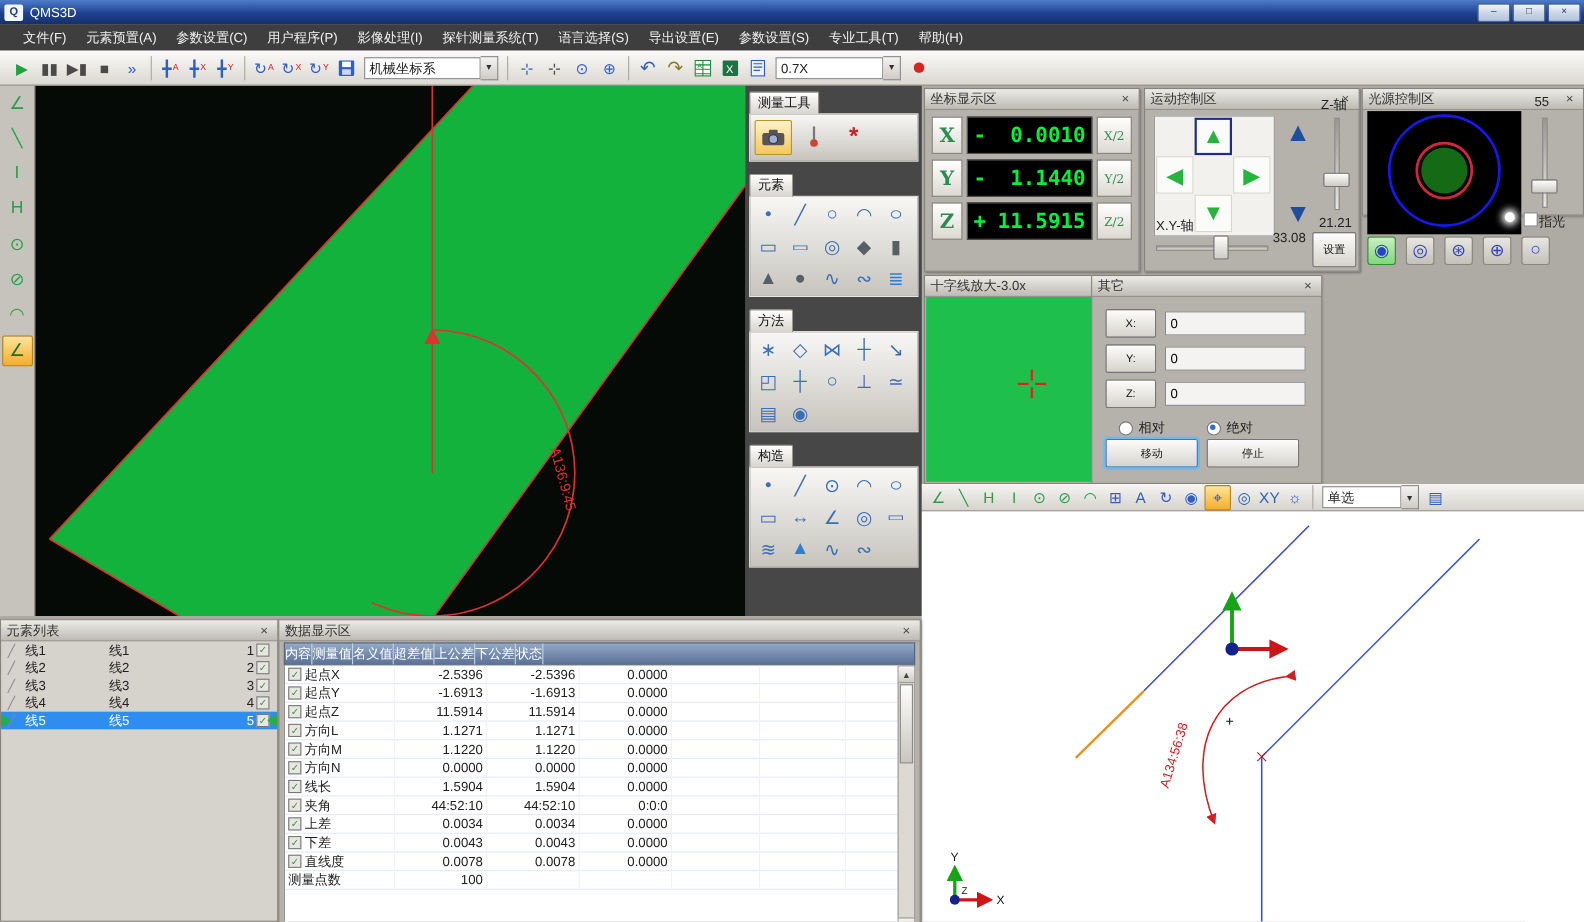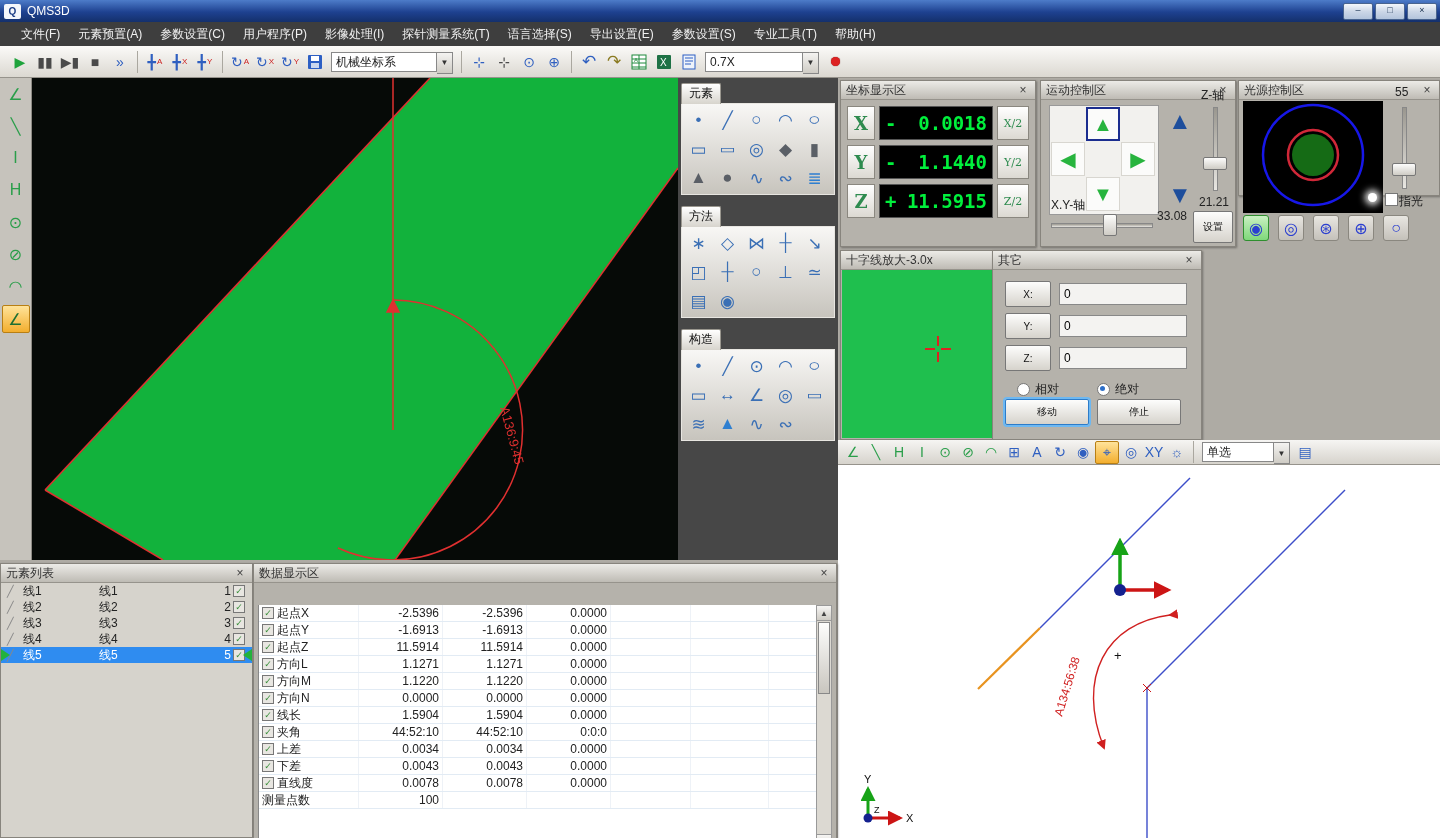--- a/index.html
+++ b/index.html
@@ -24,21 +24,21 @@
 
   
   .toolbar{position:absolute;left:0;top:46px;width:1440px;height:32px;
     background:linear-gradient(#fbfaf8,#dbd8d1);border-bottom:1px solid #96938c;
     display:flex;align-items:center;gap:1px;padding-left:8px;box-sizing:border-box}
   .tbico{min-width:24px;height:24px;display:inline-flex;align-items:center;justify-content:center;
     font-size:14px;border-radius:2px;position:relative}
   .tgreen{color:#1fa33c}.tdark{color:#4a4a4a}.tblue{color:#2f5fc0}
   .tbico sup{font-size:8px;color:#c22;margin-left:1px;line-height:6px}
   .sep{width:1px;height:22px;background:#aaa79f;margin:0 4px}
-  .dd{display:flex;align-items:flex-start;height:20px;margin:0 3px}
+  .dd{display:flex;align-items:center;height:20px;margin:0 3px}
   .ddtext{background:#fff;border:1px solid #888;height:18px;line-height:18px;padding:0 4px;font-size:12px}
   .ddarr{width:15px;height:20px;background:linear-gradient(#f4f3f1,#cfccc5);border:1px solid #888;
     border-left:none;font-size:8px;display:flex;align-items:center;justify-content:center;color:#333}
   .reddot{width:9px;height:9px;border-radius:50%;background:#d22;box-shadow:0 0 1px #600}
 
   
   .lefttools{position:absolute;left:0;top:78px;width:32px;height:482px;background:#c6c3bc;
     border-right:1px solid #8e8b84;display:flex;flex-direction:column;align-items:center;padding-top:3px;box-sizing:border-box}
   .ltico{width:26px;height:26px;margin-bottom:6px;display:flex;align-items:center;justify-content:center;
     font-size:16px;color:#2a9e4a;border-radius:2px}
@@ -287,20 +287,41 @@
     <line x1="13" y1="412" x2="131" y2="482"></line>
     <line x1="361" y1="0" x2="361" y2="352"></line>
     <path d="M 361 222 A 130 130 0 1 1 306 470"></path>
     <path d="M 361 222 l -6 12 l 12 0 z" fill="#e03030"></path>
   </g>
   <text transform="translate(468,330) rotate(75)" fill="#e03030" font-size="13" font-family="Liberation Sans, sans-serif">A136:9:45</text>
 </svg>
 
 <div class="palcol">
   <div class="palette">
+    <div class="pal-tab">测量工具</div>
+    <div class="pal-body" style="padding:5px 4px">
+      <span class="mtbtn selected">
+        <svg width="22" height="16" viewBox="0 0 22 16">
+            <rect x="1" y="4" width="20" height="11" rx="2" fill="#555"></rect>
+            <rect x="7" y="1" width="8" height="4" rx="1" fill="#555"></rect>
+            <circle cx="11" cy="9.5" r="4" fill="#9ab0d8" stroke="#333"></circle>
+          </svg>
+      </span>
+      <span class="mtbtn">
+        <svg width="10" height="20" viewBox="0 0 10 20">
+            <rect x="4" y="1" width="2" height="12" fill="#777"></rect>
+            <circle cx="5" cy="16" r="3.5" fill="#c43"></circle>
+          </svg>
+      </span>
+      <span class="mtbtn">
+        <span class="pico red">*</span>
+      </span>
+    </div>
+  </div>
+  <div class="palette">
     <div class="pal-tab">元素</div>
     <div class="pal-body">
       <span class="pico">•</span>
         <span class="pico">╱</span>
         <span class="pico">○</span>
         <span class="pico">◠</span>
         <span class="pico wide">○</span>
         <span class="pico">▭</span>
         <span class="pico flat">▭</span>
         <span class="pico">◎</span>
@@ -353,21 +374,21 @@
 
 <div class="panel" style="left:840px;top:80px;width:196px;height:167px">
   <div class="ptitle">
       <span>坐标显示区</span>
     <span class="pclose">×</span>
     </div>
   <div class="axisrow">
     <span class="axbtn">X</span>
     <span class="lcd">
         <span class="sign">-</span>
-        <span class="val">0.0018</span>
+        <span class="val">0.0010</span>
       </span>
     <span class="halfbtn">X/2</span>
   </div>
   <div class="axisrow">
     <span class="axbtn">Y</span>
     <span class="lcd">
         <span class="sign">-</span>
         <span class="val">1.1440</span>
       </span>
     <span class="halfbtn">Y/2</span>
@@ -580,20 +601,29 @@
       <span class="lnum">5</span>
       <span class="chk"></span>
     </div>
 </div>
 
 <div class="panel pdata">
   <div class="ptitle">
       <span>数据显示区</span>
     <span class="pclose">×</span>
     </div>
+  <div class="thead">
+    <span class="th">内容</span>
+      <span class="th">测量值</span>
+      <span class="th">名义值</span>
+      <span class="th">超差值</span>
+      <span class="th">上公差</span>
+      <span class="th">下公差</span>
+      <span class="th">状态</span>
+  </div>
   <div class="tbodyx">
     <div class="trow">
         <span class="tc c0">
           <span class="chk"></span>
           <span>起点X</span>
         </span>
         <span class="tc c1 num">-2.5396</span>
         <span class="tc c2 num">-2.5396</span>
         <span class="tc c3 num">0.0000</span>
         <span class="tc c4 num"></span>

